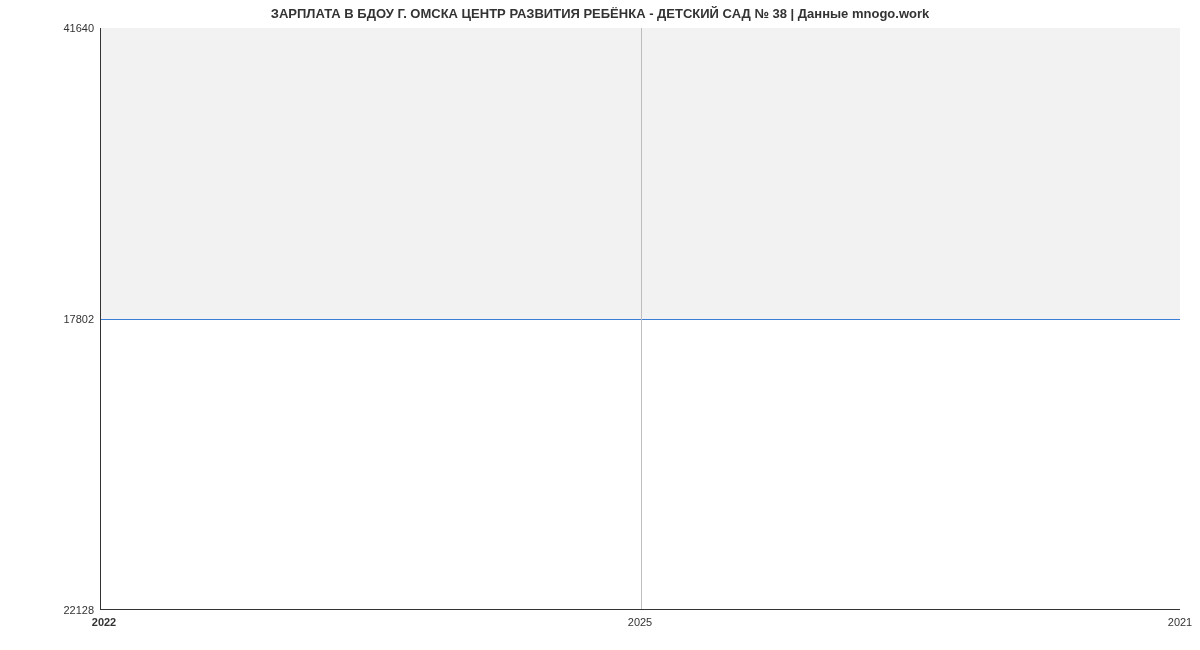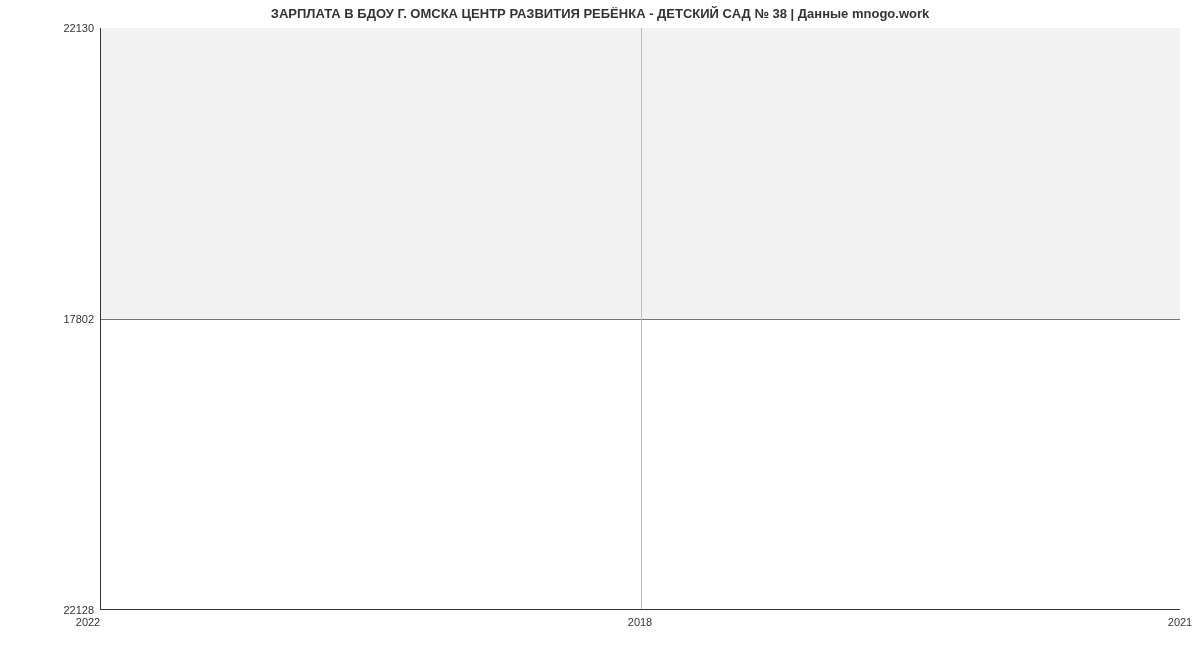--- a/index.html
+++ b/index.html
@@ -84,21 +84,21 @@
 <div class="chart-container">
 
   <div class="chart-title">ЗАРПЛАТА В БДОУ Г. ОМСКА ЦЕНТР РАЗВИТИЯ РЕБЁНКА - ДЕТСКИЙ САД № 38 | Данные mnogo.work</div>
 
   <div class="plot-area">
     <div class="fill-region"></div>
     <div class="data-line"></div>
     <div class="x-gridline" style="left:50%;"></div>
   </div>
 
-  <div class="y-tick-label" style="top:28px;">22130</div>
+  <div class="y-tick-label" style="top:28px;">41640</div>
   <div class="y-tick-label" style="top:319px;">17802</div>
   <div class="y-tick-label" style="top:610px;">22128</div>
 
-  <div class="x-tick-label" style="left:88px;">2022</div>
-  <div class="x-tick-label" style="left:640px;">2018</div>
+  <div class="x-tick-label" style="left:104px;font-weight:bold;">2022</div>
+  <div class="x-tick-label" style="left:640px;">2025</div>
   <div class="x-tick-label" style="left:1180px;">2021</div>
 
 </div>
 
 </body></html>

